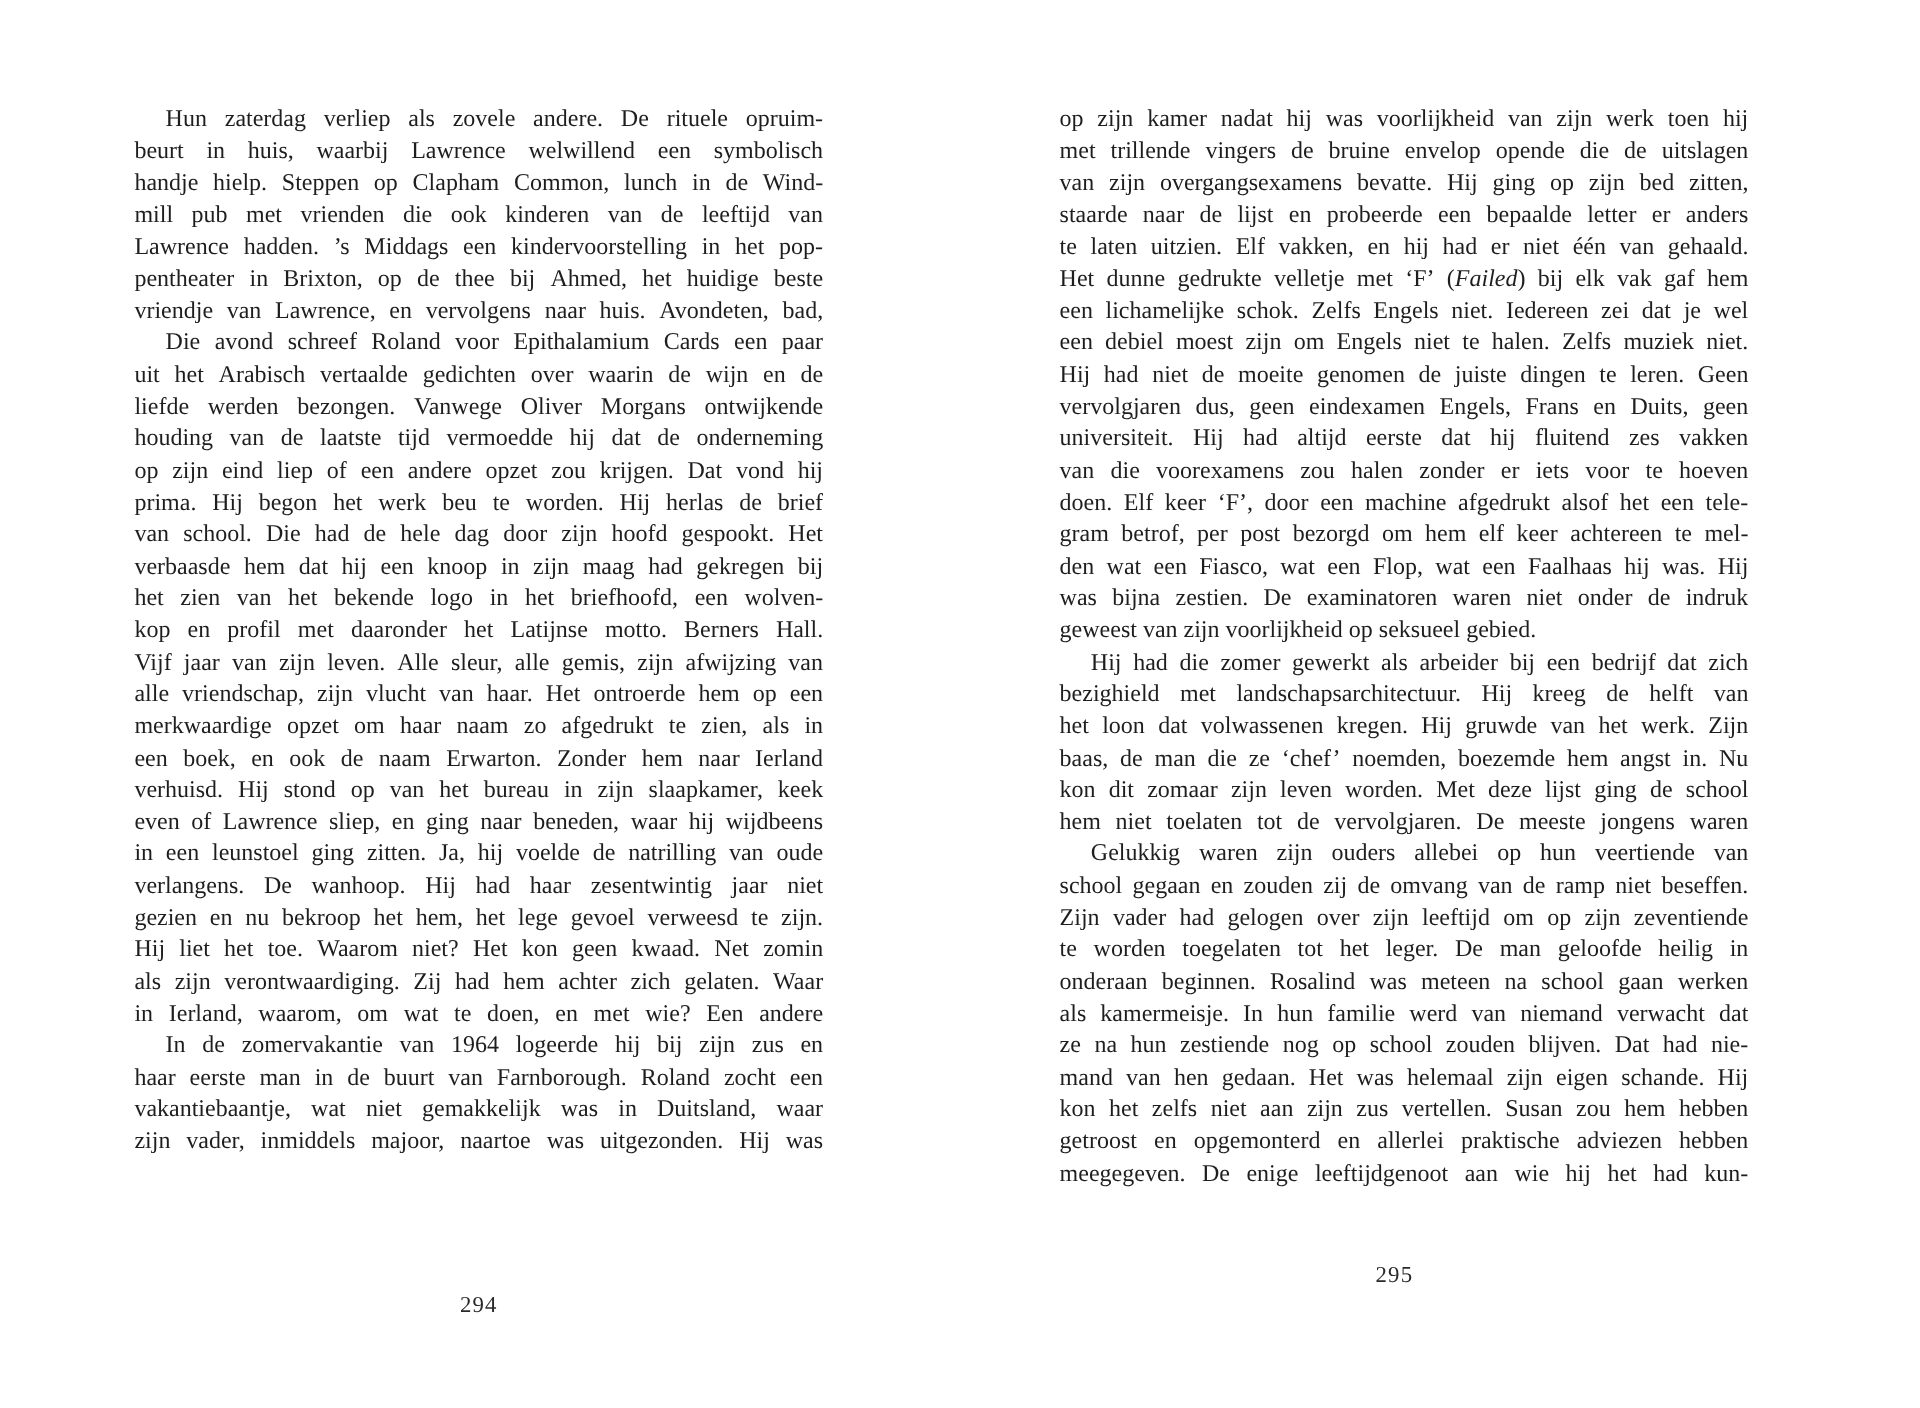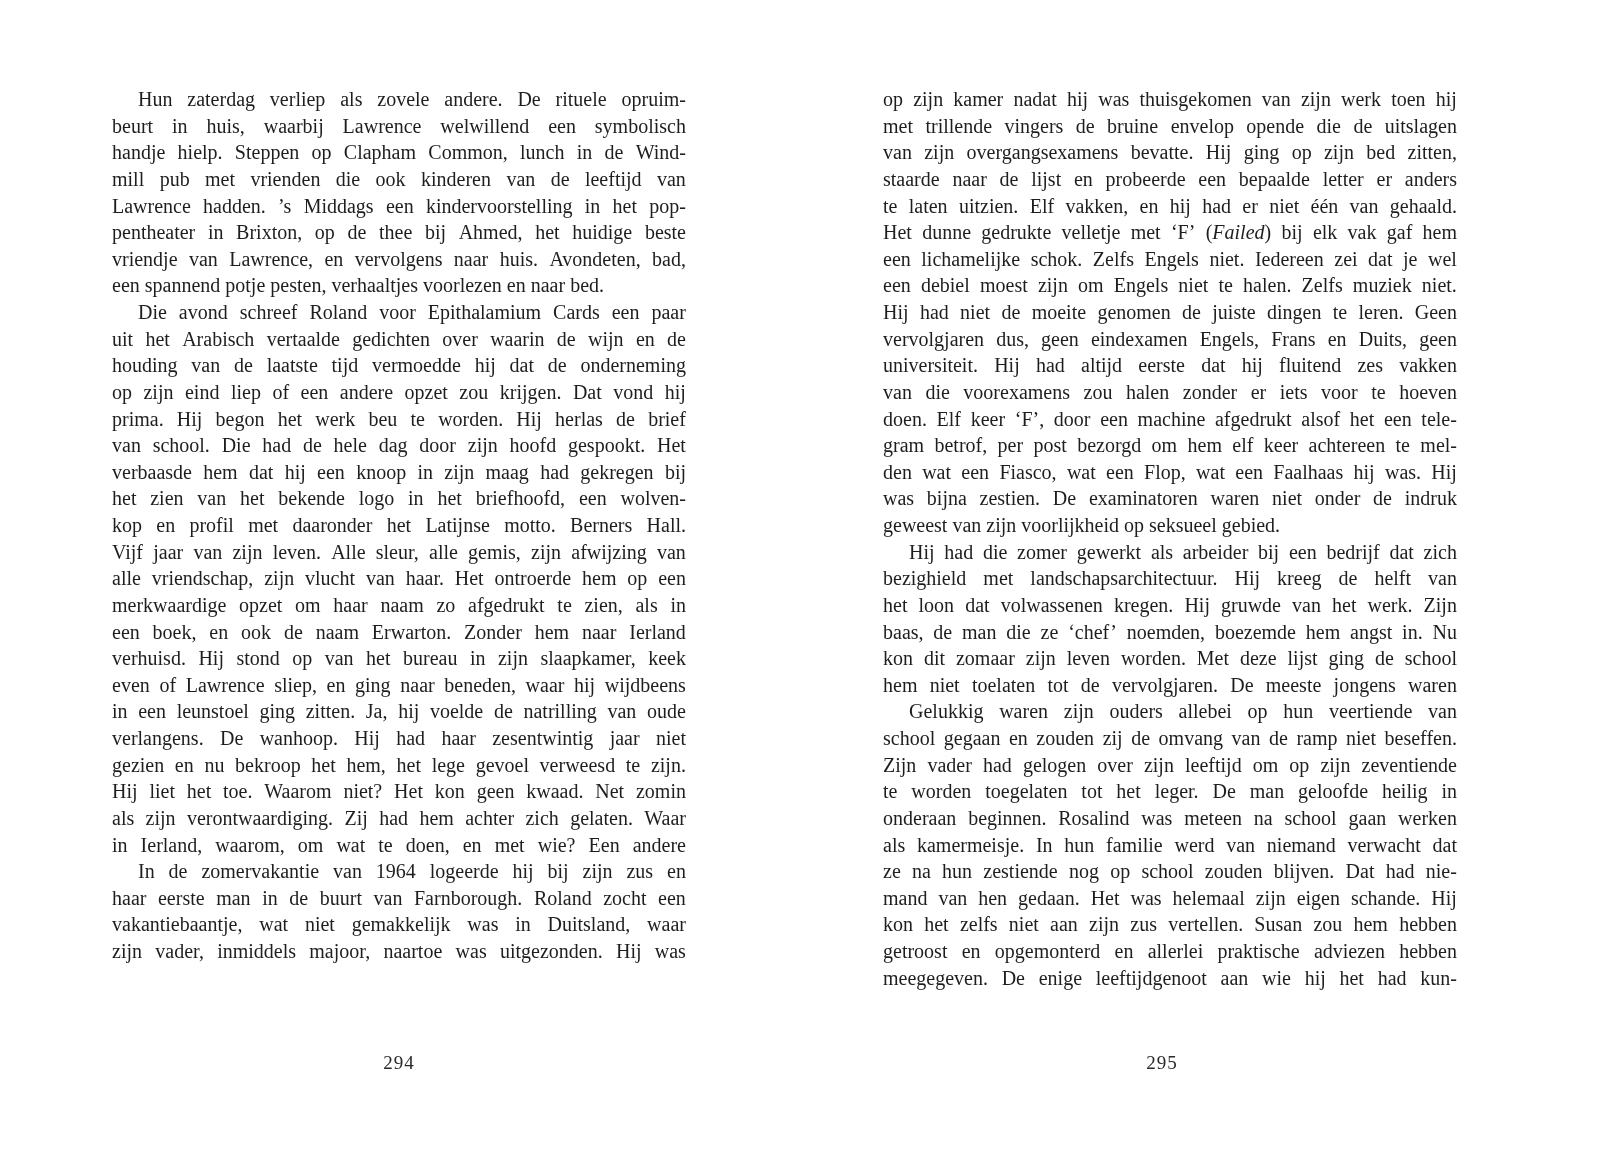--- a/index.html
+++ b/index.html
@@ -37,21 +37,21 @@
   .line.indent { padding-left: 26px; }
   .pagenum {
     position: absolute;
     top: 1052px;
     width: 574px;
     text-align: center;
     font-size: 19px;
     letter-spacing: 1px;
     color: #2a2a2a;
   }
-  .pn-left  { left: 112px; }
+  .pn-left  { left: 112px; margin-top: 25px; }
   .pn-right { left: 875px; }
 </style>
 </head>
 <body>
 
 <div class="text-block tb-left">
     <div class="line just indent">
       <span>Hun</span> 
       <span>zaterdag</span> 
       <span>verliep</span> 
@@ -125,21 +125,20 @@
       <span>vriendje</span> 
       <span>van</span> 
       <span>Lawrence,</span> 
       <span>en</span> 
       <span>vervolgens</span> 
       <span>naar</span> 
       <span>huis.</span> 
       <span>Avondeten,</span> 
       <span>bad,</span>
     </div>
-    <div class="line">een spannend potje pesten, verhaaltjes voorlezen en naar bed.</div>
     <div class="line just indent">
       <span>Die</span> 
       <span>avond</span> 
       <span>schreef</span> 
       <span>Roland</span> 
       <span>voor</span> 
       <span>Epithalamium</span> 
       <span>Cards</span> 
       <span>een</span> 
       <span>paar</span>
@@ -149,20 +148,29 @@
       <span>het</span> 
       <span>Arabisch</span> 
       <span>vertaalde</span> 
       <span>gedichten</span> 
       <span>over</span> 
       <span>waarin</span> 
       <span>de</span> 
       <span>wijn</span> 
       <span>en</span> 
       <span>de</span>
+    </div>
+    <div class="line just">
+      <span>liefde</span> 
+      <span>werden</span> 
+      <span>bezongen.</span> 
+      <span>Vanwege</span> 
+      <span>Oliver</span> 
+      <span>Morgans</span> 
+      <span>ontwijkende</span>
     </div>
     <div class="line just">
       <span>houding</span> 
       <span>van</span> 
       <span>de</span> 
       <span>laatste</span> 
       <span>tijd</span> 
       <span>vermoedde</span> 
       <span>hij</span> 
       <span>dat</span> 
@@ -459,21 +467,21 @@
   </div>
 
 <div class="text-block tb-right">
     <div class="line just">
       <span>op</span> 
       <span>zijn</span> 
       <span>kamer</span> 
       <span>nadat</span> 
       <span>hij</span> 
       <span>was</span> 
-      <span>thuisgekomen</span> 
+      <span>voorlijkheid</span> 
       <span>van</span> 
       <span>zijn</span> 
       <span>werk</span> 
       <span>toen</span> 
       <span>hij</span>
     </div>
     <div class="line just">
       <span>met</span> 
       <span>trillende</span> 
       <span>vingers</span> 

